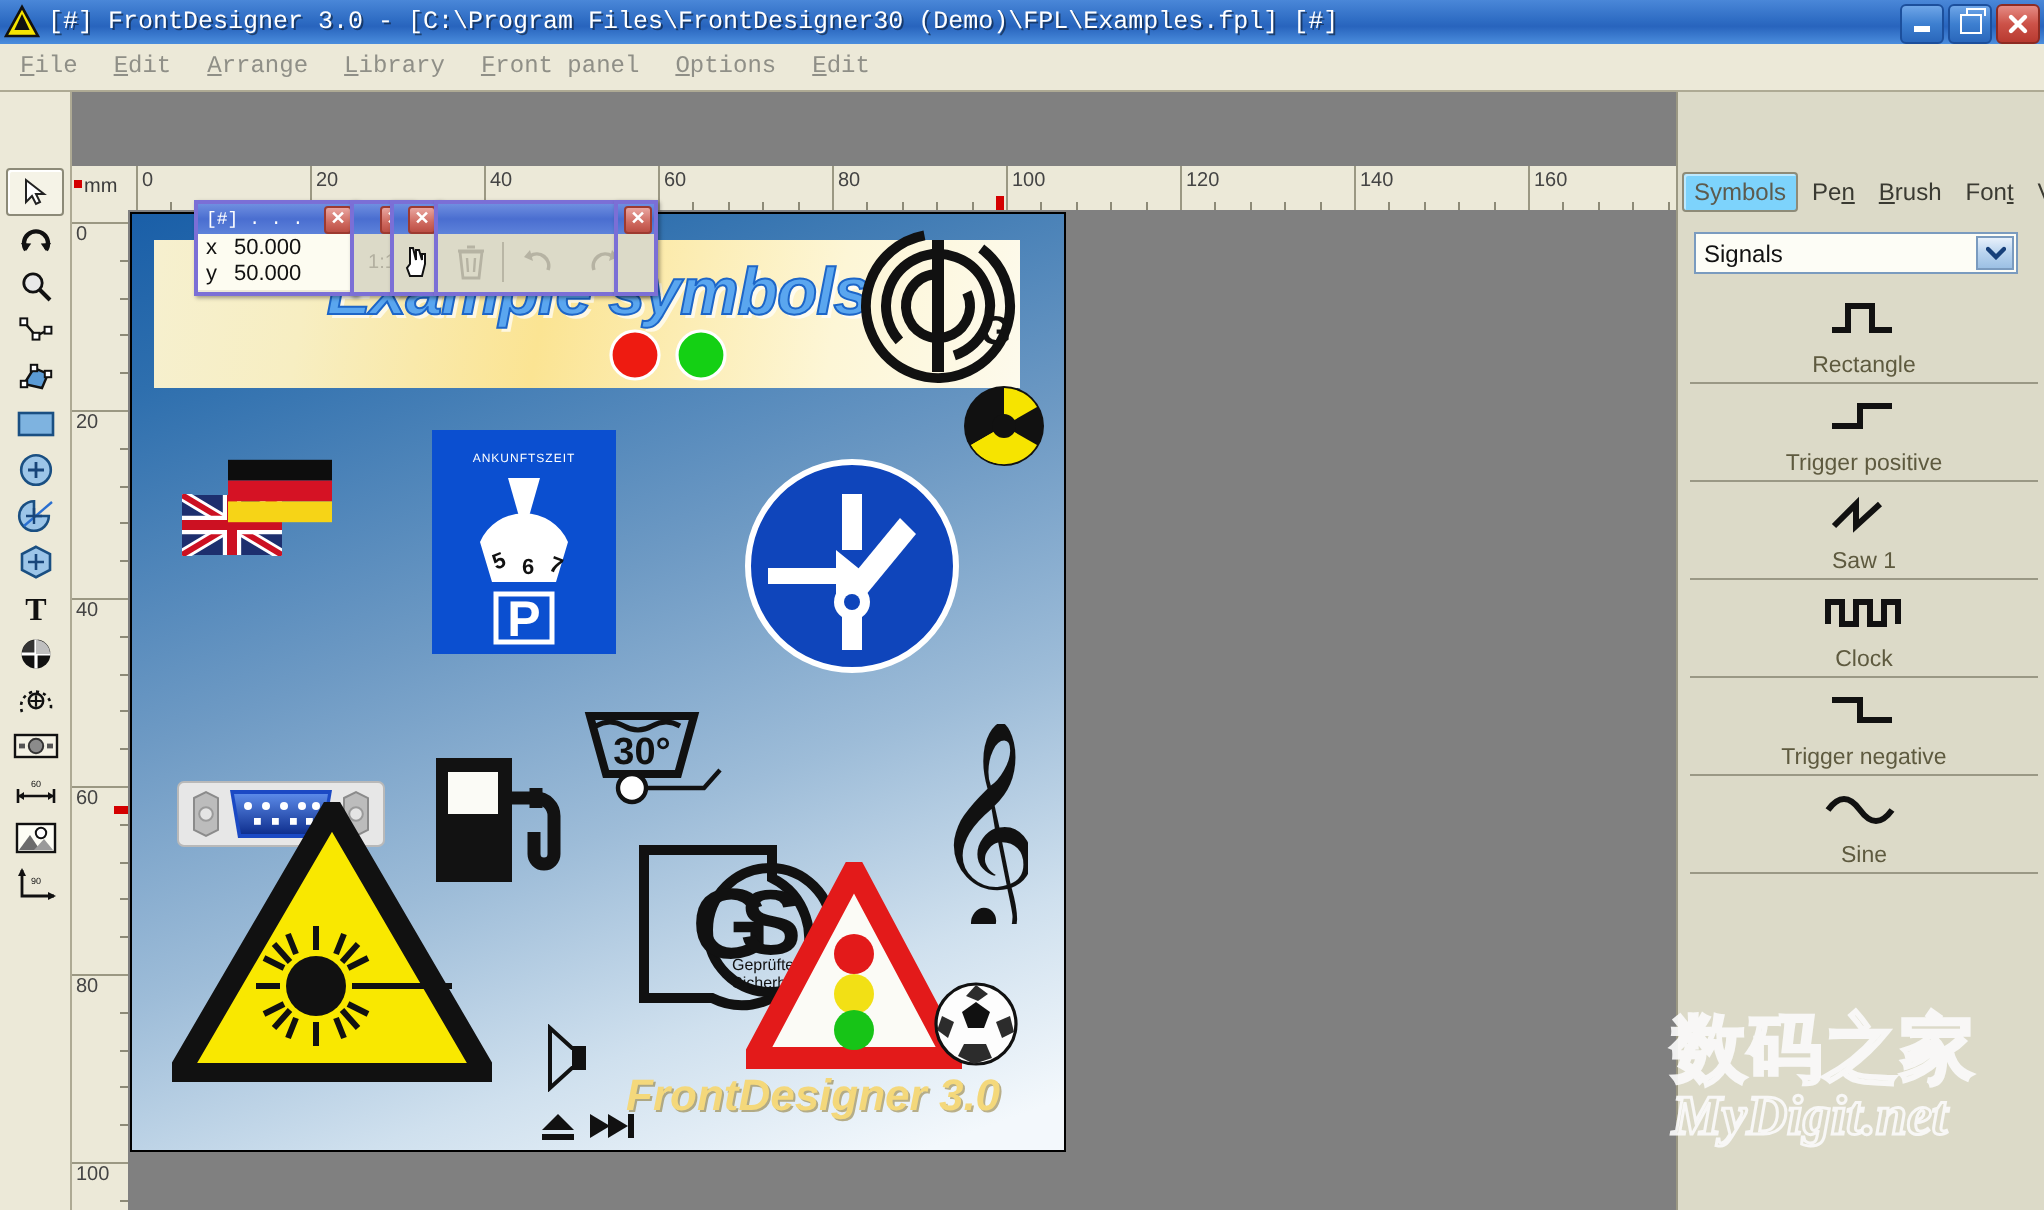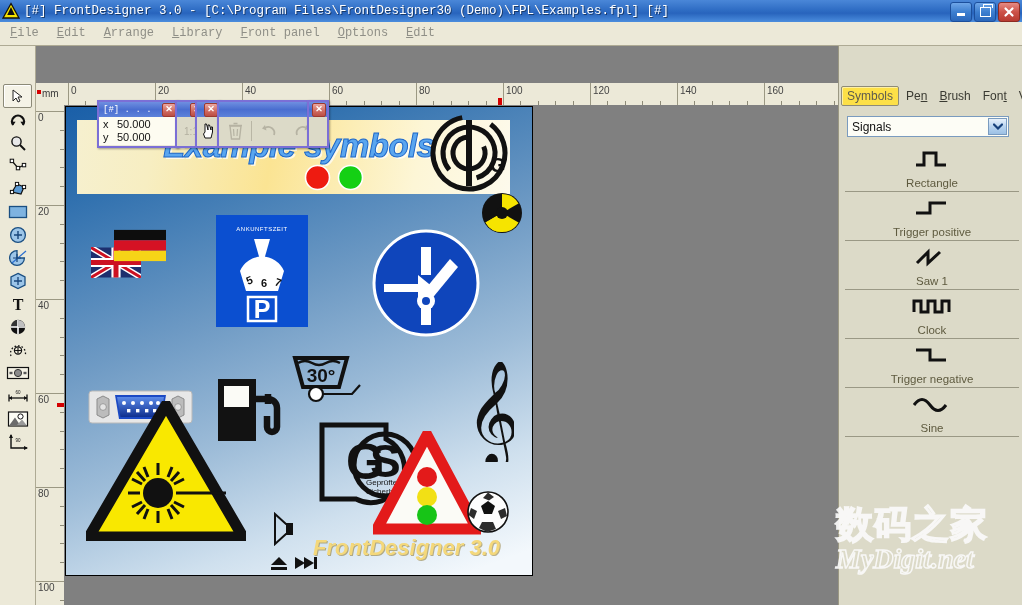--- a/index.html
+++ b/index.html
@@ -153,21 +153,21 @@
   #rightpanel{
     position:absolute;left:838px;top:46px;width:184px;height:559px;
     background:#dcdac8;border-left:1px solid #9b9883;
   }
   #rp-tabs{position:absolute;left:0;top:39px;width:184px;height:22px;display:flex;align-items:center;}
   .rp-tab{
     font-family:"Liberation Sans",sans-serif;font-size:12px;color:#3a3a32;
     padding:2px 5px;margin-left:2px;white-space:nowrap;
   }
   .rp-tab.active{
-    background:#fde047;border:1px solid #8e8b78;color:#5d5b4e;border-radius:2px;
+    background:#7dd3fc;border:1px solid #8e8b78;color:#5d5b4e;border-radius:2px;
     box-shadow:inset 1px 1px 0 rgba(255,255,255,.5);
   }
   .rp-tab u{text-decoration:underline;}
   #rp-combo{
     position:absolute;left:8px;top:70px;width:160px;height:19px;
     background:#fdfdf6;border:1px solid #7a9bbf;display:flex;align-items:center;
   }
   #rp-combo .val{font-size:12px;color:#111;margin-left:4px;font-family:"Liberation Sans",sans-serif;}
   #rp-combo .arrow{
     position:absolute;right:1px;top:1px;width:17px;height:15px;

